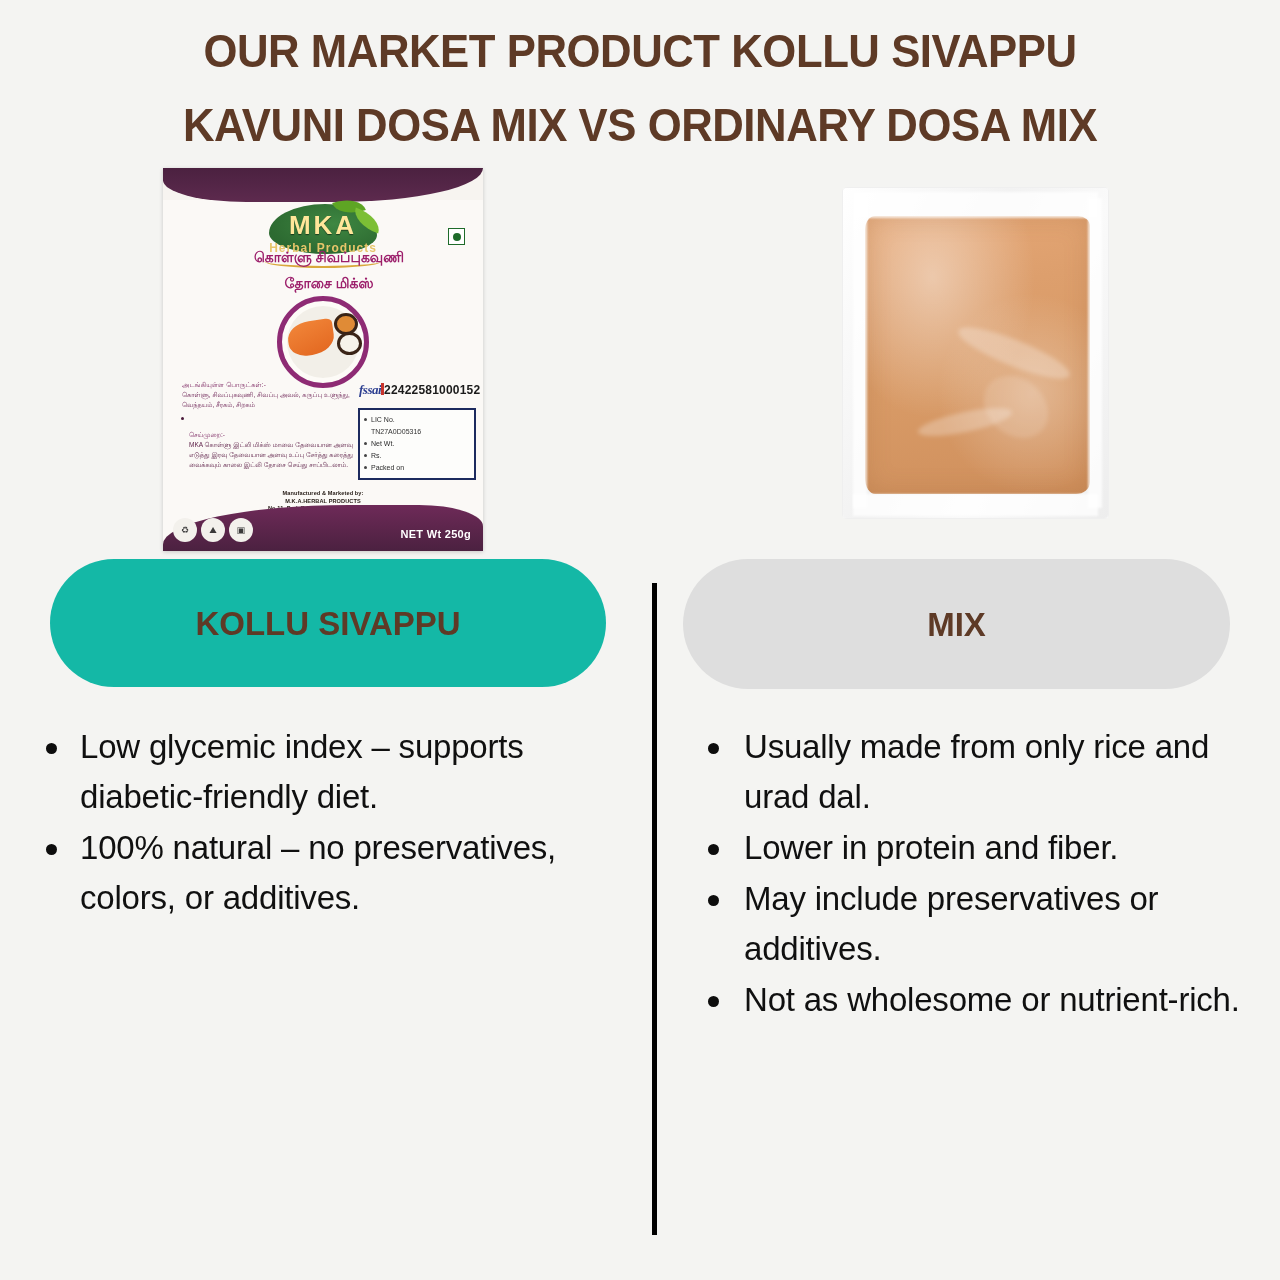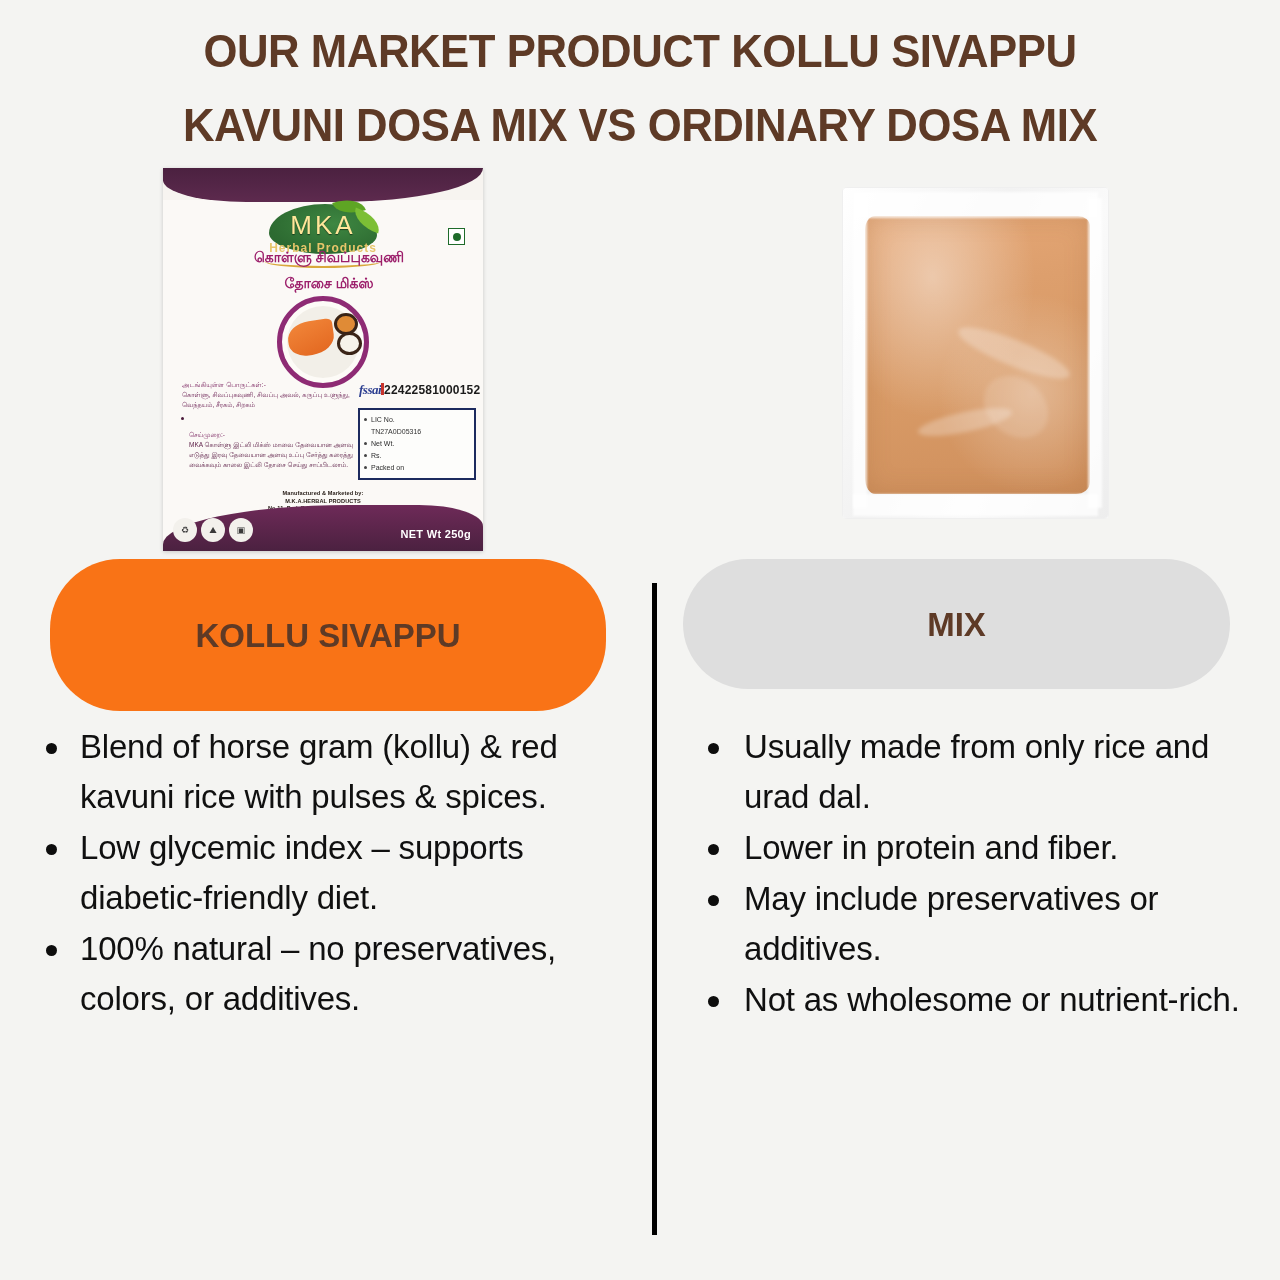--- a/index.html
+++ b/index.html
@@ -93,21 +93,21 @@
     width: 30px; height: 17px;
     background: #5ea524;
     border-radius: 0 100% 0 100%;
   }
   .mka-leaf.l1 { left: 86px; top: -10px; transform: rotate(-18deg); }
   .mka-leaf.l2 { left: 104px; top: 4px; transform: rotate(20deg); background:#7cbf35; }
   .mka-word {
     position: relative;
     z-index: 3;
     color: #ffe79a;
-    font-weight: normal;
+    font-weight: bold;
     font-size: 26px;
     letter-spacing: 3px;
     line-height: 34px;
     text-shadow: 0 1px 1px rgba(0,0,0,.5);
   }
   .mka-sub {
     position: relative;
     z-index: 3;
     color: #e7c56a;
     font-weight: bold;
@@ -390,22 +390,22 @@
     font-weight: bold;
     font-size: 33px;
     line-height: 47px;
     padding: 0 28px;
     box-sizing: border-box;
   }
   .pill.left {
     left: 50px;
     top: 559px;
     width: 556px;
-    height: 152px;
-    background: #f97316;
+    height: 128px;
+    background: #14b8a6;
   }
   .pill.right {
     left: 683px;
     top: 559px;
     width: 547px;
     height: 130px;
     background: #dedede;
   }
 
   
@@ -564,21 +564,20 @@
 <div class="pill right">
   <div>
     <div>MIX</div>
   </div>
 </div>
 
 <div class="divider"></div>
 
 <div class="col left">
   <ul class="bullets">
-    <li>Blend of horse gram (kollu) &amp; red kavuni rice with pulses &amp; spices.</li>
     <li>Low glycemic index – supports diabetic-friendly diet.</li>
     <li>100% natural – no preservatives, colors, or additives.</li>
   </ul>
 </div>
 
 <div class="col right">
   <ul class="bullets">
     <li>Usually made from only rice and urad dal.</li>
     <li>Lower in protein and fiber.</li>
     <li>May include preservatives or additives.</li>

